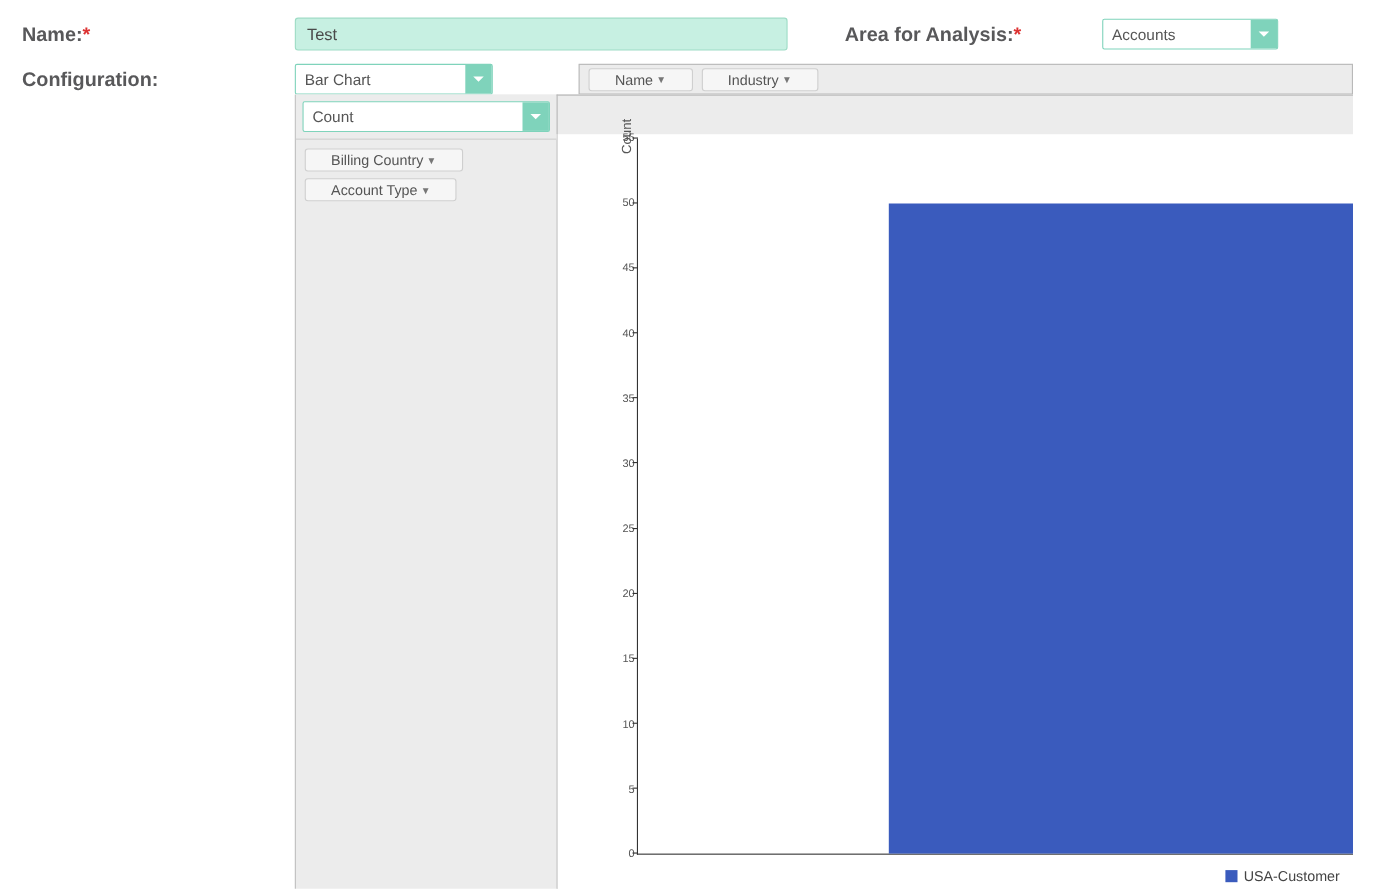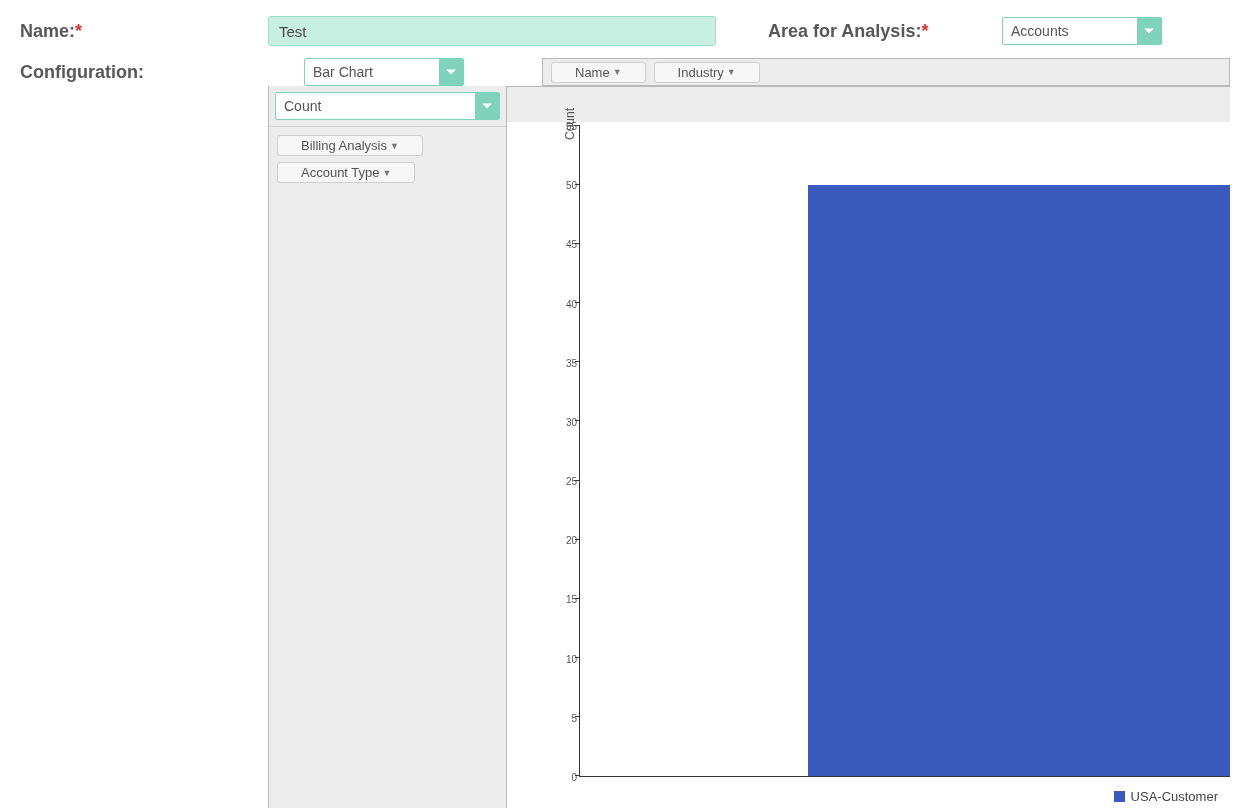--- a/index.html
+++ b/index.html
@@ -77,23 +77,22 @@
   .config-row {
     display: flex;
     align-items: flex-start;
     margin-top: 12px;
   }
   .config-left { width: 248px; flex: none; padding-top: 4px; }
   .config-body { flex: 1; display: flex; flex-direction: column; }
 
   .chart-type-row { display: flex; }
   .chart-type-select {
-    width: 160px;
+    width: 180px;
     flex: none;
-    margin-left: 36px;
   }
   .top-pills-bar {
     flex: 1;
     margin-left: 78px;
     border: 1px solid #b9b9b9;
     border-bottom: 1px solid #b9b9b9;
     background: #ececec;
     height: 28px;
     display: flex;
     align-items: center;
@@ -288,21 +287,21 @@
               <div class="select-text">Count</div>
               <div class="select-btn">
                 <svg viewBox="0 0 10 10">
                     <path d="M1 3 L5 7 L9 3 Z" fill="#fff"></path>
                   </svg>
               </div>
             </div>
           </div>
           <div class="side-pills" id="side-pills">
               <div class="pill">
-                <span>Billing Analysis</span>
+                <span>Billing Country</span>
                 <span class="pill-caret">▼</span>
               </div>
               <div class="pill">
                 <span>Account Type</span>
                 <span class="pill-caret">▼</span>
               </div>
             </div>
         </div>
 
         <div class="main-chart-area" style="position:relative;">

